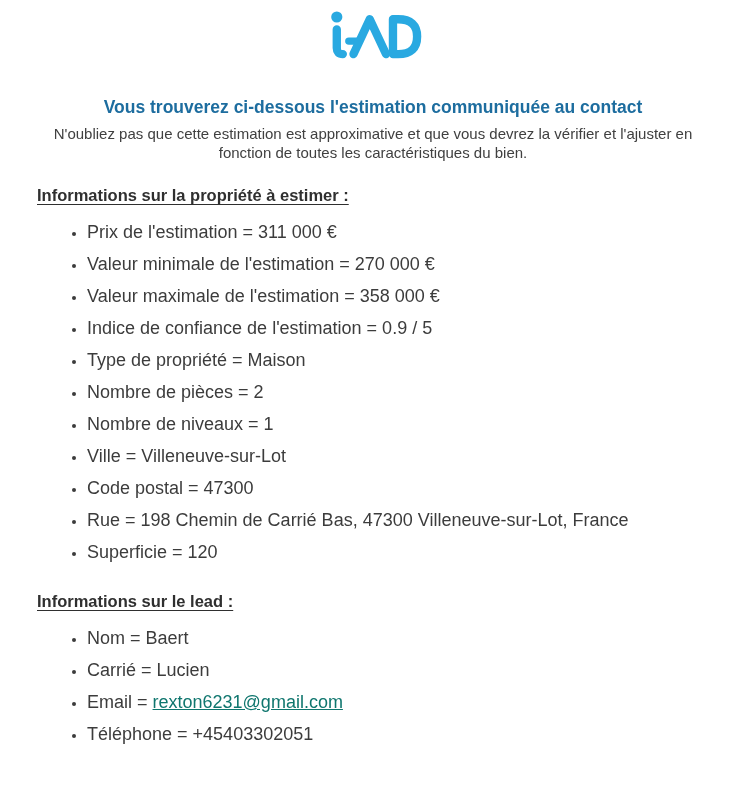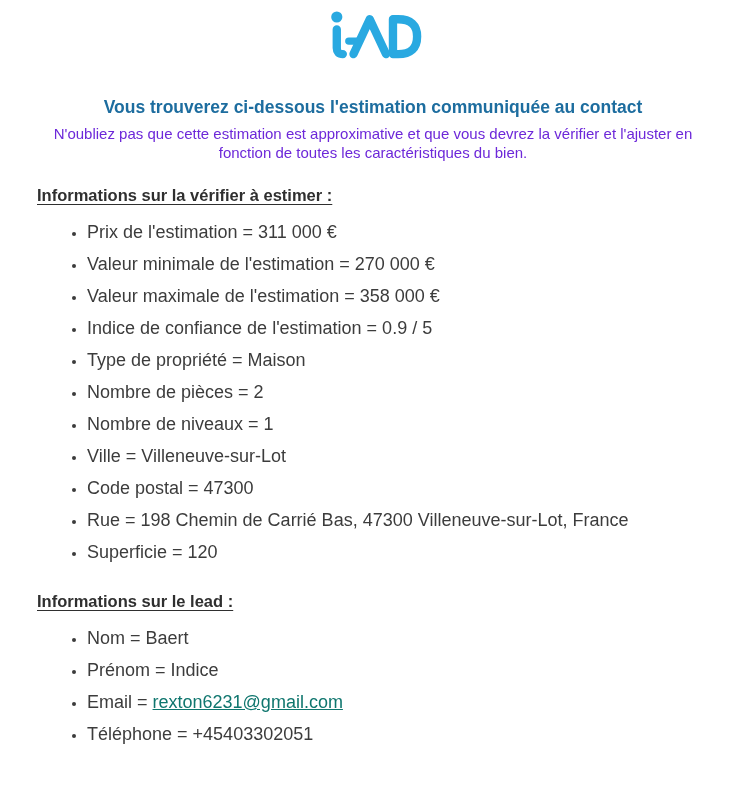--- a/index.html
+++ b/index.html
@@ -30,21 +30,21 @@
     font-size: 17.5px;
     font-weight: bold;
     color: #1d6d9f;
   }
   .intro-subtitle {
     margin: 6px auto 18px;
     width: 645px;
     text-align: center;
     font-size: 15px;
     line-height: 19px;
-    color: #6d28d9;
+    color: #404040;
   }
 
   
   .section-heading {
     margin: 24px 0 0 37px;
     font-size: 16.5px;
     font-weight: bold;
     color: #2f2f2f;
     text-decoration: underline;
     text-underline-offset: 3px;
@@ -79,38 +79,38 @@
       <path d="M26 33.5 H36" stroke-width="8"></path>
       <path d="M31 47.5 L48.5 10 L66 47.5" stroke-width="9"></path>
       <path d="M73.5 47.5 L73.5 10 L79 10 Q99.5 10 99.5 28.5 Q99.5 47.5 79 47.5 Z" stroke-width="9"></path>
     </g>
   </svg>
 </div>
 
 <div class="intro-title">Vous trouverez ci-dessous l'estimation communiquée au contact</div>
 <div class="intro-subtitle">N'oubliez pas que cette estimation est approximative et que vous devrez la vérifier et l'ajuster en fonction de toutes les caractéristiques du bien.</div>
 
-<div class="section-heading">Informations sur la vérifier à estimer :</div>
+<div class="section-heading">Informations sur la propriété à estimer :</div>
 
 <ul class="info-list">
   <li>Prix de l'estimation = 311 000 €</li>
   <li>Valeur minimale de l'estimation = 270 000 €</li>
   <li>Valeur maximale de l'estimation = 358 000 €</li>
   <li>Indice de confiance de l'estimation = 0.9 / 5</li>
   <li>Type de propriété = Maison</li>
   <li>Nombre de pièces = 2</li>
   <li>Nombre de niveaux = 1</li>
   <li>Ville = Villeneuve-sur-Lot</li>
   <li>Code postal = 47300</li>
   <li>Rue = 198 Chemin de Carrié Bas, 47300 Villeneuve-sur-Lot, France</li>
   <li>Superficie = 120</li>
 </ul>
 
 <div class="section-heading lead">Informations sur le lead :</div>
 
 <ul class="info-list">
   <li>Nom = Baert</li>
-  <li>Prénom = Indice</li>
+  <li>Carrié = Lucien</li>
   <li>
     <span>Email = </span><a class="email-link" href="#">rexton6231@gmail.com</a>
   </li>
   <li>Téléphone = +45403302051</li>
 </ul>
 
 </body></html>

